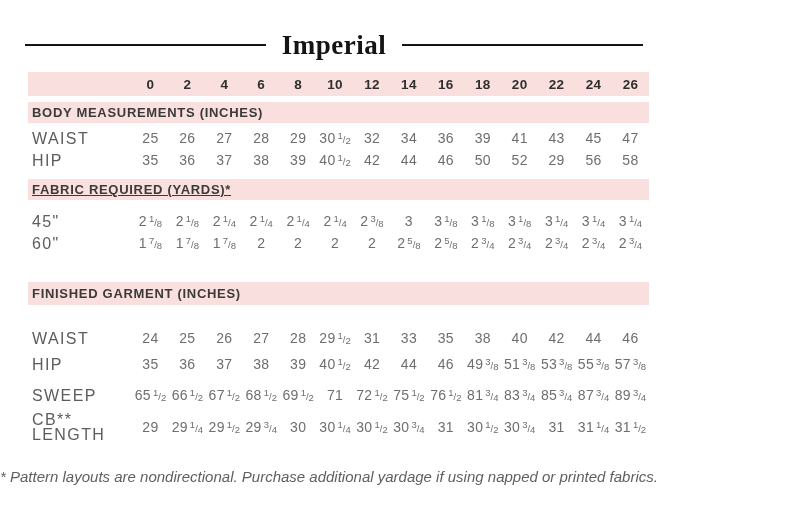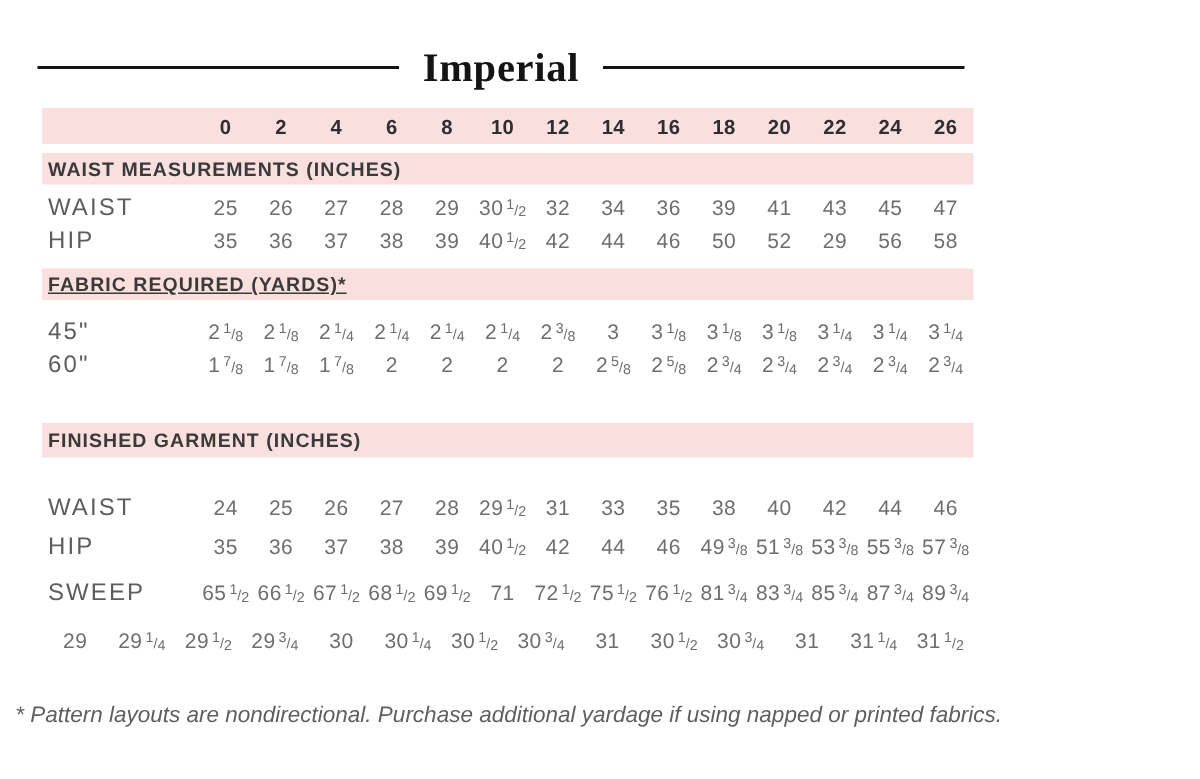--- a/index.html
+++ b/index.html
@@ -52,21 +52,21 @@
   .sec2 .trow{height:26px;}
   .sec2 .trow:nth-child(3){height:24px;margin-top:6px;}
   .sec2 .trow:nth-child(4){height:40px;}
 
   
   .frac{font-size:9.5px;margin-left:2px;letter-spacing:0;}
   .frac .n{position:relative;top:-4.5px;}
   .frac .d{position:relative;top:0.5px;}
 
   
-  .footnotes{margin-top:20px;text-align:right;color:#5f5f5f;
+  .footnotes{margin-top:20px;text-align:left;color:#5f5f5f;
     font-style:italic;font-size:15px;line-height:20px;}
   .footnotes p{margin:0;}
 </style>
 </head>
 <body>
 
 <div class="sheet">
 
   <div class="title-row">
     <span class="rule"></span>
@@ -86,21 +86,21 @@
         <div class="cell">12</div>
         <div class="cell">14</div>
         <div class="cell">16</div>
         <div class="cell">18</div>
         <div class="cell">20</div>
         <div class="cell">22</div>
         <div class="cell">24</div>
         <div class="cell">26</div>
       </div>
       <div class="section sec0">
-        <div class="band">WAIST MEASUREMENTS (INCHES)</div>
+        <div class="band">BODY MEASUREMENTS (INCHES)</div>
         <div class="rows">
           <div class="trow">
             <div class="label-cell">
               <div>WAIST</div>
             </div>
             <div class="cell">25</div>
             <div class="cell">26</div>
             <div class="cell">27</div>
             <div class="cell">28</div>
             <div class="cell">29</div>
@@ -232,20 +232,24 @@
             <div class="cell">72<span class="frac"><span class="n">1</span>/<span class="d">2</span></span></div>
             <div class="cell">75<span class="frac"><span class="n">1</span>/<span class="d">2</span></span></div>
             <div class="cell">76<span class="frac"><span class="n">1</span>/<span class="d">2</span></span></div>
             <div class="cell">81<span class="frac"><span class="n">3</span>/<span class="d">4</span></span></div>
             <div class="cell">83<span class="frac"><span class="n">3</span>/<span class="d">4</span></span></div>
             <div class="cell">85<span class="frac"><span class="n">3</span>/<span class="d">4</span></span></div>
             <div class="cell">87<span class="frac"><span class="n">3</span>/<span class="d">4</span></span></div>
             <div class="cell">89<span class="frac"><span class="n">3</span>/<span class="d">4</span></span></div>
           </div>
           <div class="trow">
+            <div class="label-cell">
+              <div>CB**</div>
+              <div>LENGTH</div>
+            </div>
             <div class="cell">29</div>
             <div class="cell">29<span class="frac"><span class="n">1</span>/<span class="d">4</span></span></div>
             <div class="cell">29<span class="frac"><span class="n">1</span>/<span class="d">2</span></span></div>
             <div class="cell">29<span class="frac"><span class="n">3</span>/<span class="d">4</span></span></div>
             <div class="cell">30</div>
             <div class="cell">30<span class="frac"><span class="n">1</span>/<span class="d">4</span></span></div>
             <div class="cell">30<span class="frac"><span class="n">1</span>/<span class="d">2</span></span></div>
             <div class="cell">30<span class="frac"><span class="n">3</span>/<span class="d">4</span></span></div>
             <div class="cell">31</div>
             <div class="cell">30<span class="frac"><span class="n">1</span>/<span class="d">2</span></span></div>

